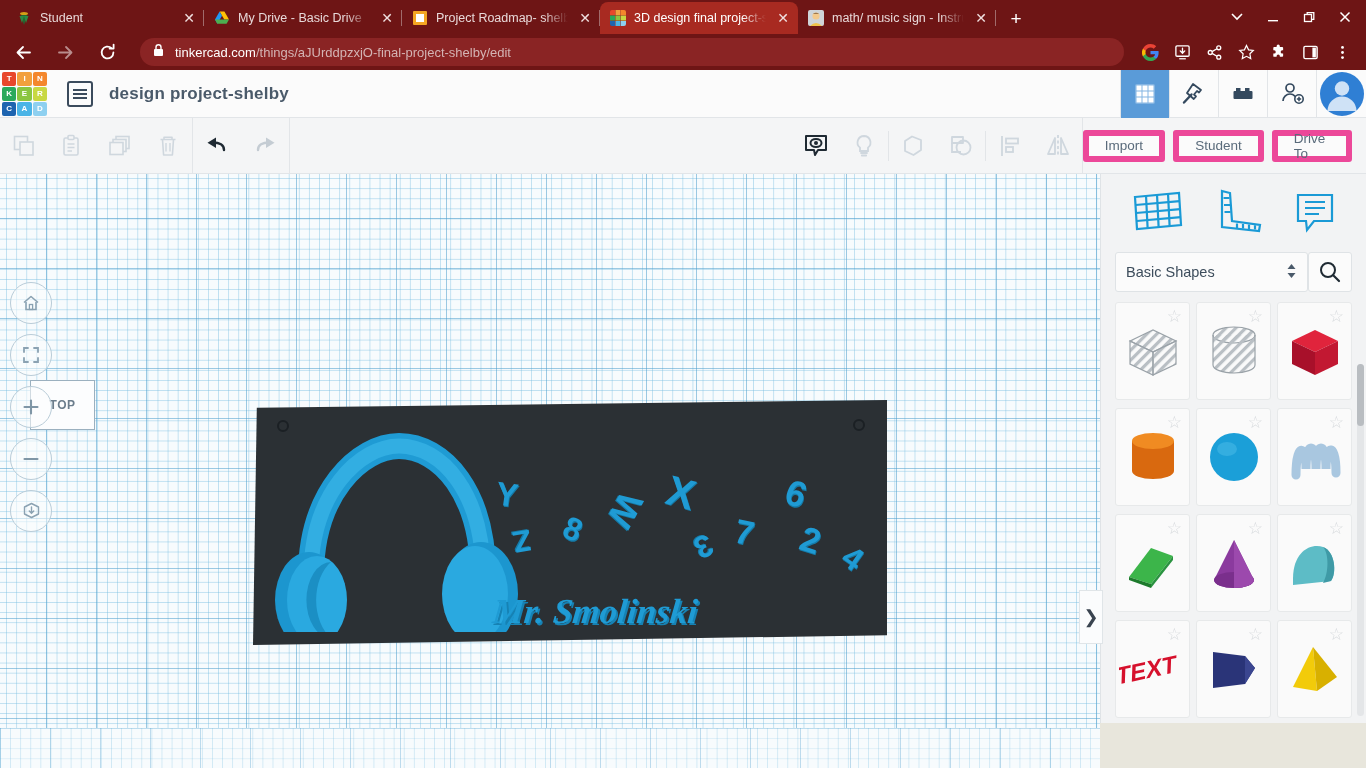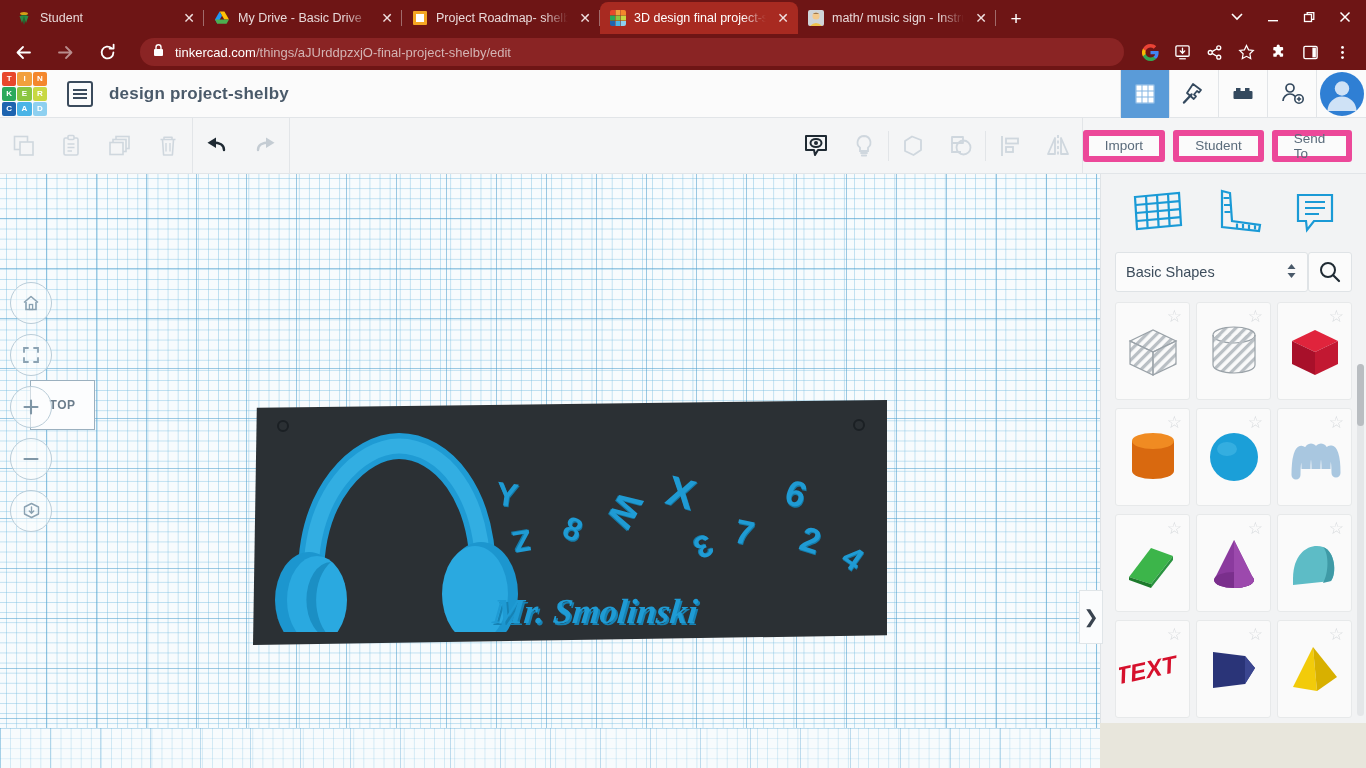--- a/index.html
+++ b/index.html
@@ -459,21 +459,21 @@
           <path d="M12 6 L12 22 L5 22 Z" stroke="#cfd7de" stroke-width="1.8" fill="none" stroke-linejoin="round"></path>
           <path d="M18 6 L18 22 L25 22 Z" stroke="#cfd7de" stroke-width="1.8" fill="none" stroke-linejoin="round"></path>
         </svg>
     </div>
   </div>
   <div class="tb-sep"></div>
 
   <div id="tb-right">
     <div class="tb-text-btn">Import</div>
     <div class="tb-text-btn">Student</div>
-    <div class="tb-text-btn">Send To</div>
+    <div class="tb-text-btn">Drive To</div>
   </div>
 </div>
 
 <div id="workarea">
   <div id="canvas"></div>
   <div id="canvas-bottom"></div>
 
   <div id="view-cube">TOP</div>
 
   <div class="vbtn" style="top:108px">

